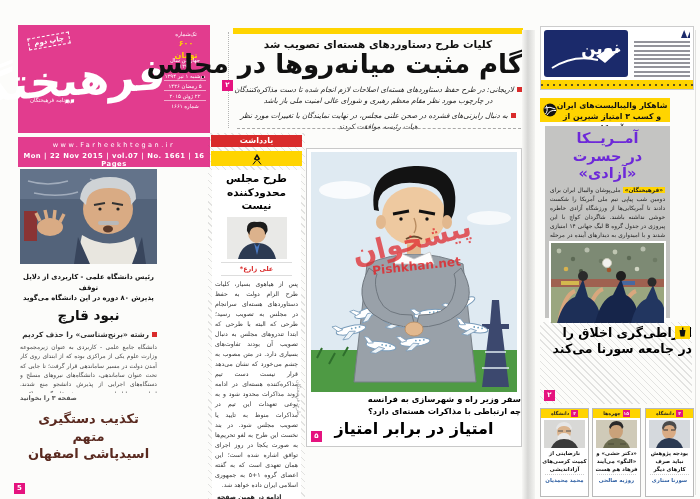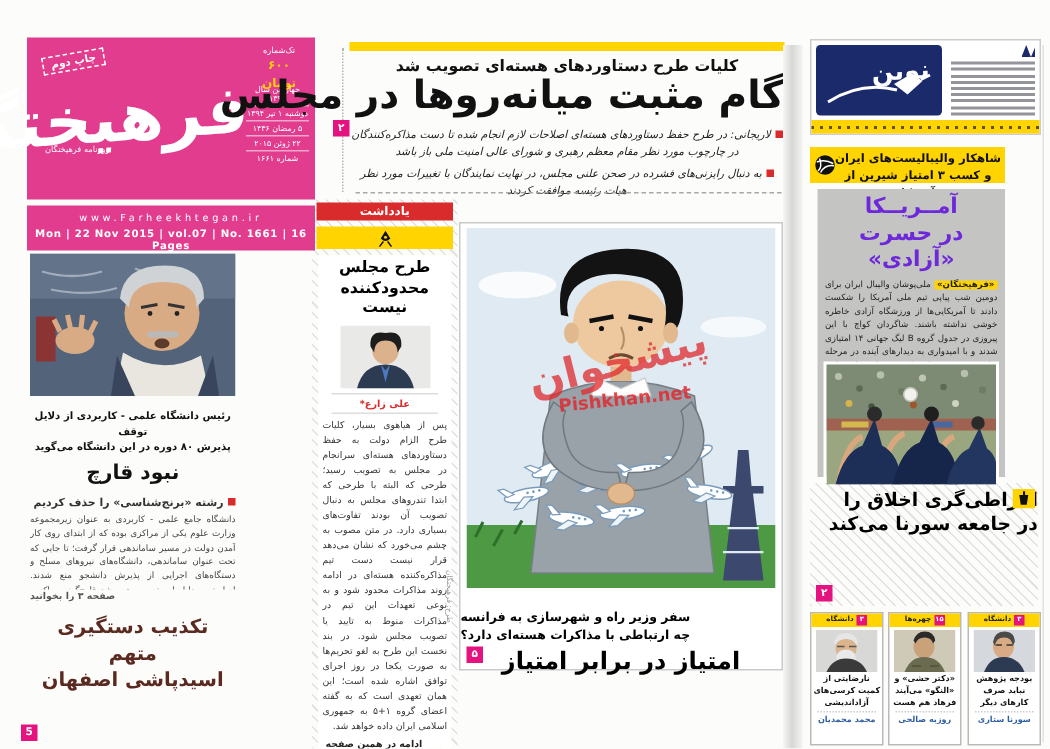--- a/index.html
+++ b/index.html
@@ -44,21 +44,21 @@
   #notecol .ystrip{background:#ffd400;height:15px;margin:2px 3px 0;display:flex;align-items:center;justify-content:center;}
   #notecol .inner{background:#fff;margin:4px 4px 0;padding:2px 1px;}
   #notecol .nh{font-size:10.5px;font-weight:bold;text-align:center;line-height:1.3;}
   #notecol svg.portrait{display:block;margin:4px auto 0;}
   #notecol .nby{color:#d92b2b;font-weight:bold;font-size:6.5px;text-align:center;
     border-top:1px solid #ddd;border-bottom:1px solid #ddd;margin:3px 8px;padding:2px 0;}
   #notecol .nbody{font-size:6.2px;line-height:1.62;text-align:justify;color:#333;height:212px;overflow:hidden;padding:0 2px;}
   #notecol .nmore{font-weight:bold;font-size:6.3px;text-align:left;padding:2px 4px 3px;color:#222;}
   
   #cartoonbox{left:306px;top:148px;width:214px;height:297px;background:#fff;border:1px solid #c9c9c9;}
-  #cartoonbox .ck{font-size:8.3px;font-weight:bold;text-align:left;line-height:1.5;margin-top:13px;}
+  #cartoonbox .ck{font-size:8.3px;font-weight:bold;text-align:right;line-height:1.5;margin-top:1px;}
   #cartoonbox .ch{font-size:16px;font-weight:bold;text-align:center;margin-top:1px;}
   #cart-credit{left:296px;top:380px;font-size:5px;color:#999;writing-mode:vertical-rl;letter-spacing:1px;}
   
   #fold{left:522px;top:30px;width:13px;height:469px;background:linear-gradient(90deg,#f7f7f5,#d7d7d5 45%,#f3f3f1);}
   #pageedge{left:695px;top:30px;height:465px;border-left:1px solid #e2e2e0;}
   
   #leftcol{left:20px;top:169px;width:137px;}
   #leftcol .lk{font-size:6.8px;font-weight:bold;text-align:center;line-height:1.55;margin-top:4px;color:#111;}
   #leftcol .lh1{font-size:13.5px;font-weight:bold;text-align:center;line-height:1.3;margin-top:3px;color:#111;}
   #leftcol .lsub{font-size:7.3px;font-weight:bold;margin-top:6px;color:#333;}

